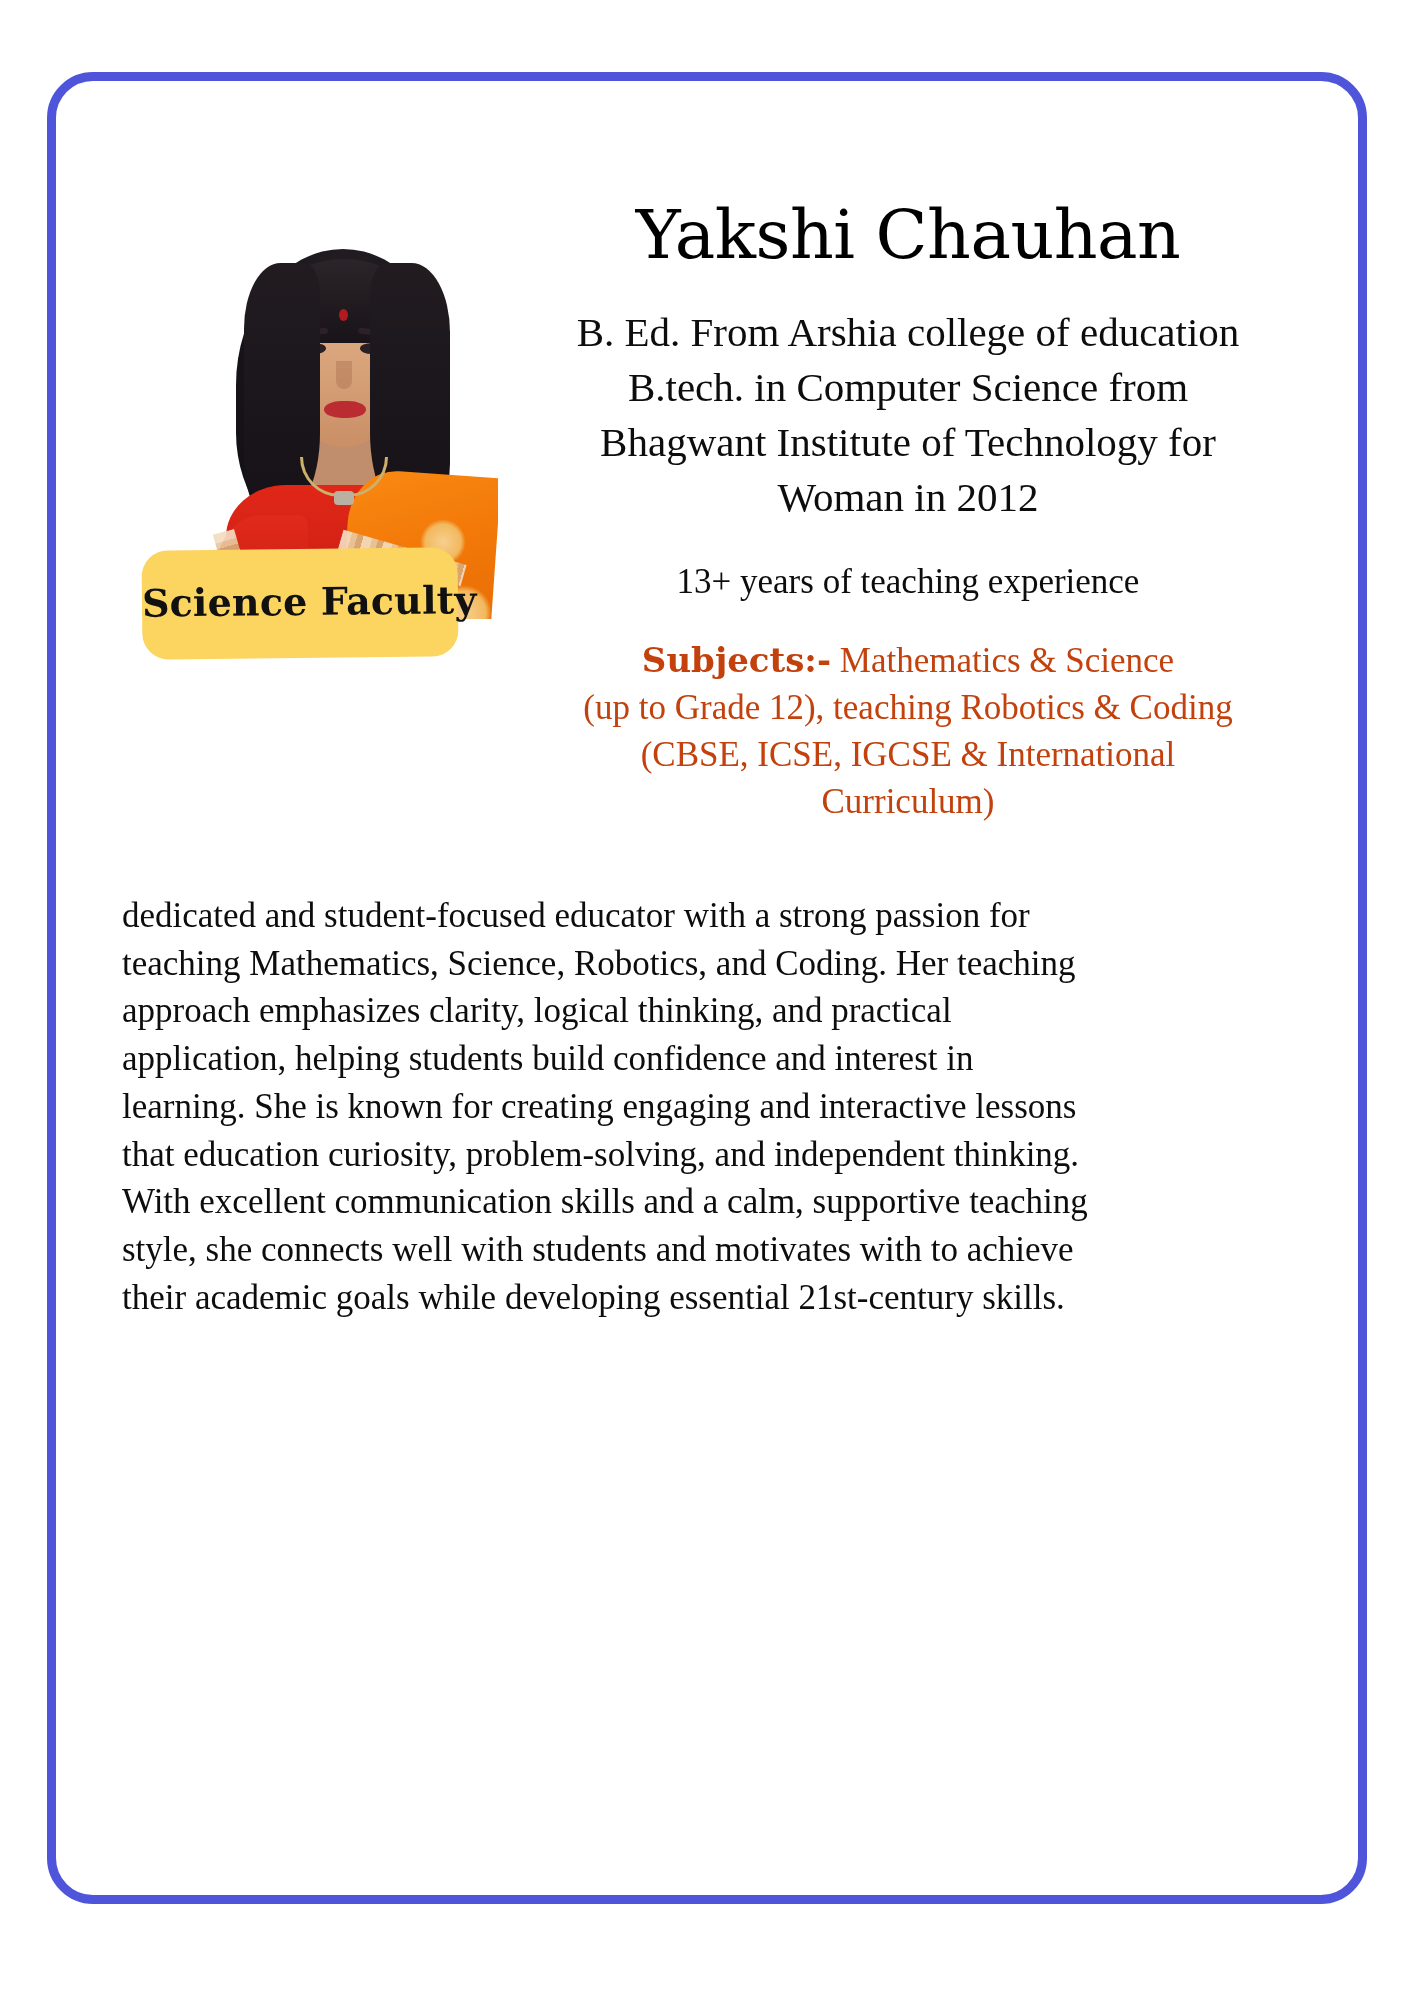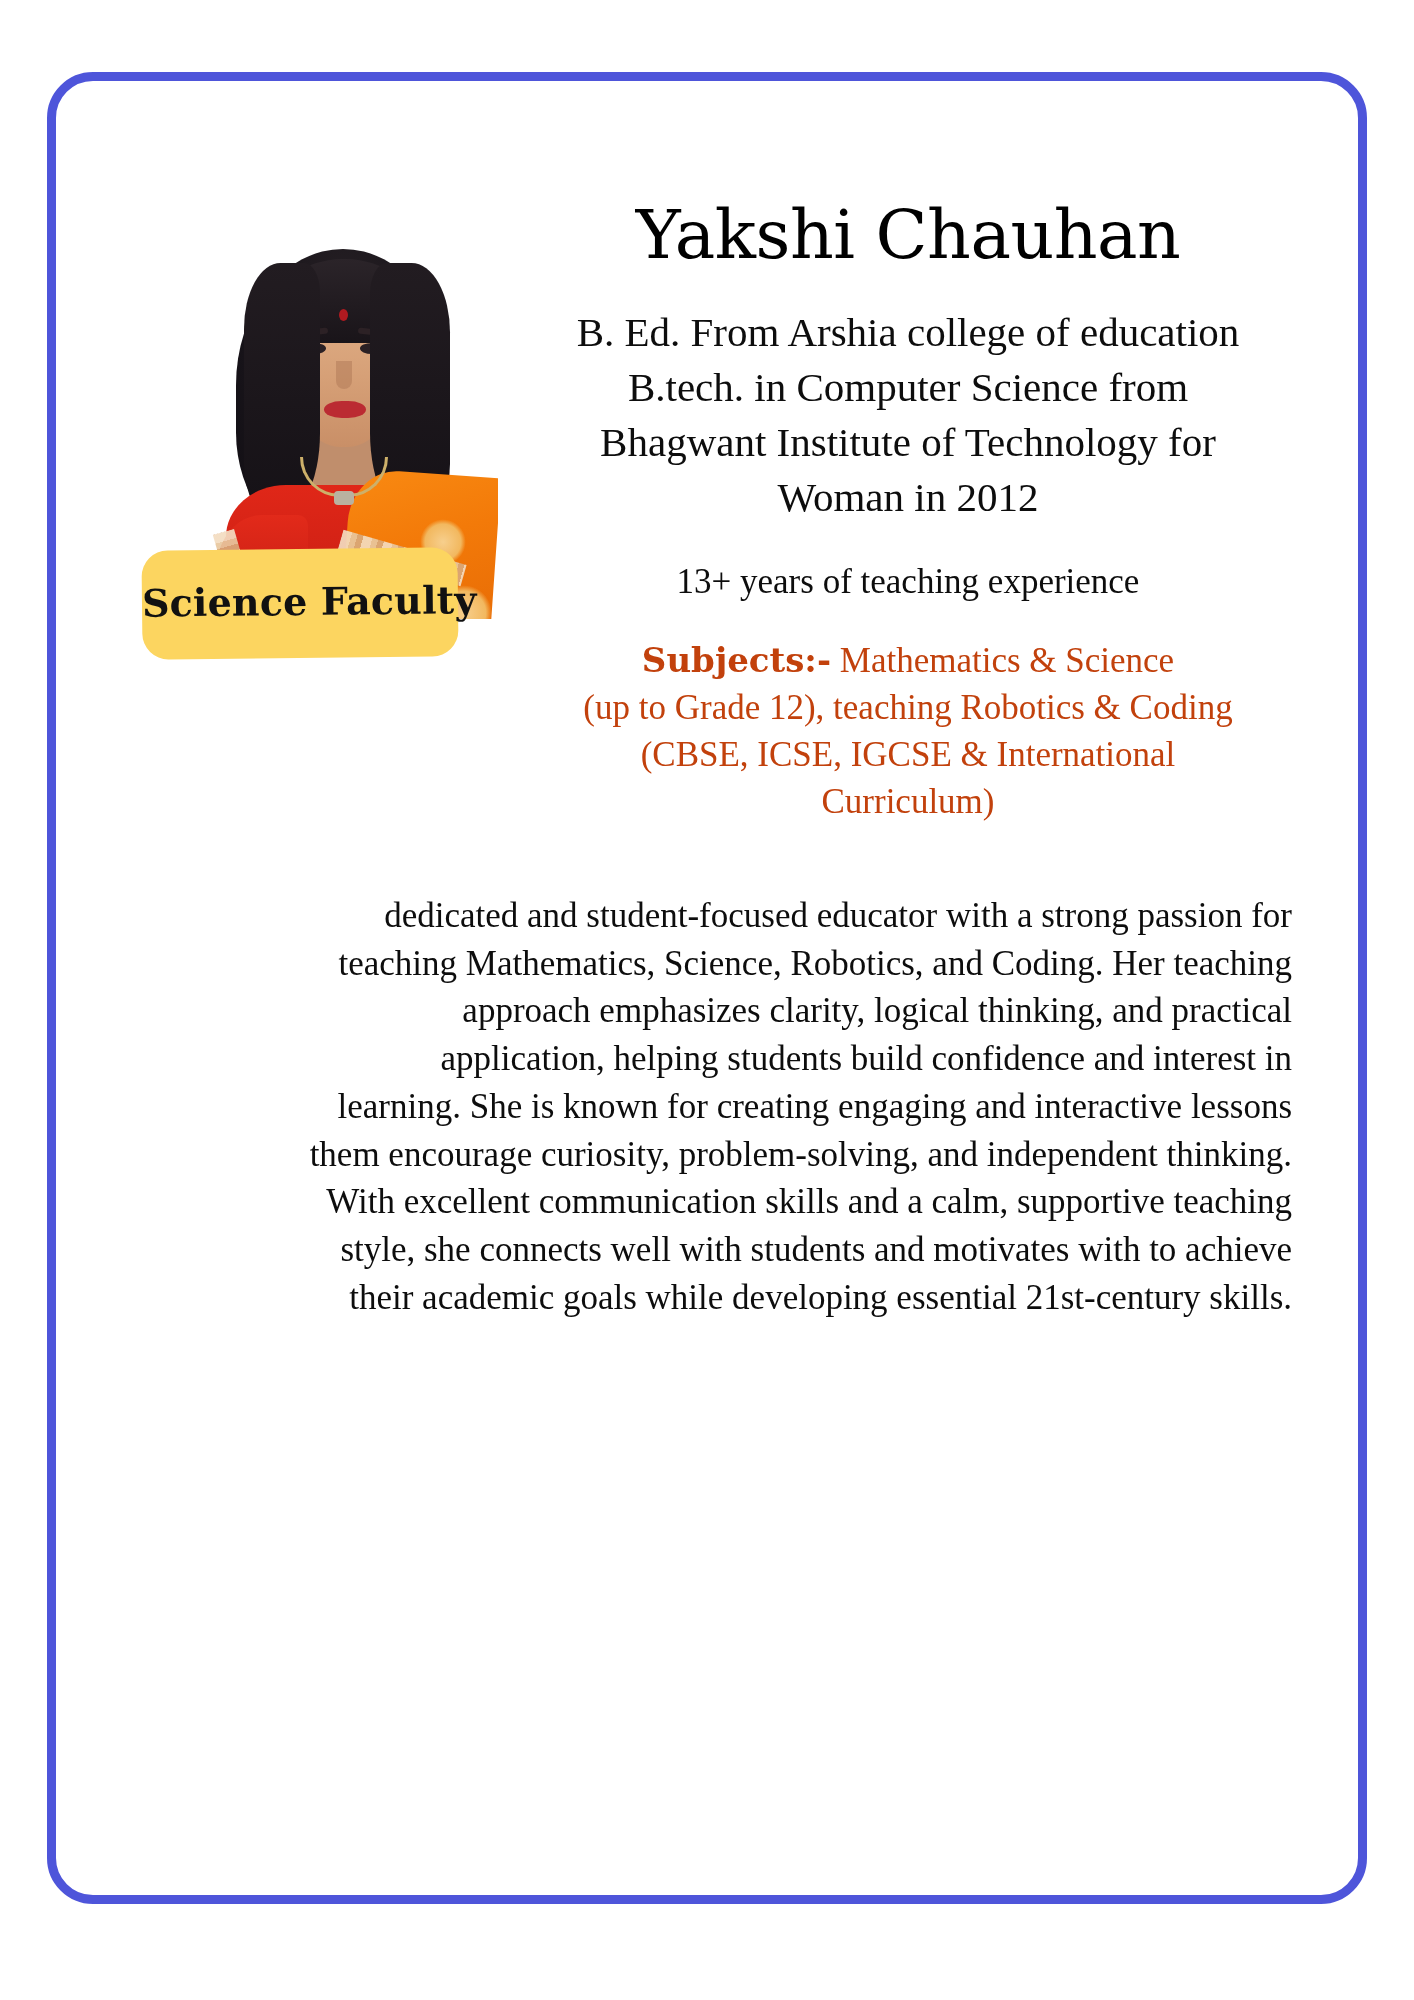--- a/index.html
+++ b/index.html
@@ -267,21 +267,21 @@
     font-size: 34px;
   }
   .subjects .ln { display: block; }
 
   
   .description {
     font-family: "Liberation Serif", serif;
     font-size: 35px;
     line-height: 1.365;
     color: #0d0d0d;
-    text-align: right;
+    text-align: left;
     padding: 0 24px;
     margin-top: 66px;
   }
   .description .ln { display: block; }
 </style>
 </head>
 <body>
 
 <div class="card">
 
@@ -342,19 +342,19 @@
       </div>
     </div>
   </div>
 
   <div class="description">
     <span class="ln">dedicated and student-focused educator with a strong passion for</span>
     <span class="ln">teaching Mathematics, Science, Robotics, and Coding. Her teaching</span>
     <span class="ln">approach emphasizes clarity, logical thinking, and practical</span>
     <span class="ln">application, helping students build confidence and interest in</span>
     <span class="ln">learning. She is known for creating engaging and interactive lessons</span>
-    <span class="ln">them encourage curiosity, problem-solving, and independent thinking.</span>
+    <span class="ln">that education curiosity, problem-solving, and independent thinking.</span>
     <span class="ln">With excellent communication skills and a calm, supportive teaching</span>
     <span class="ln">style, she connects well with students and motivates with to achieve</span>
     <span class="ln">their academic goals while developing essential 21st-century skills.</span>
   </div>
 
 </div>
 
 </body></html>

